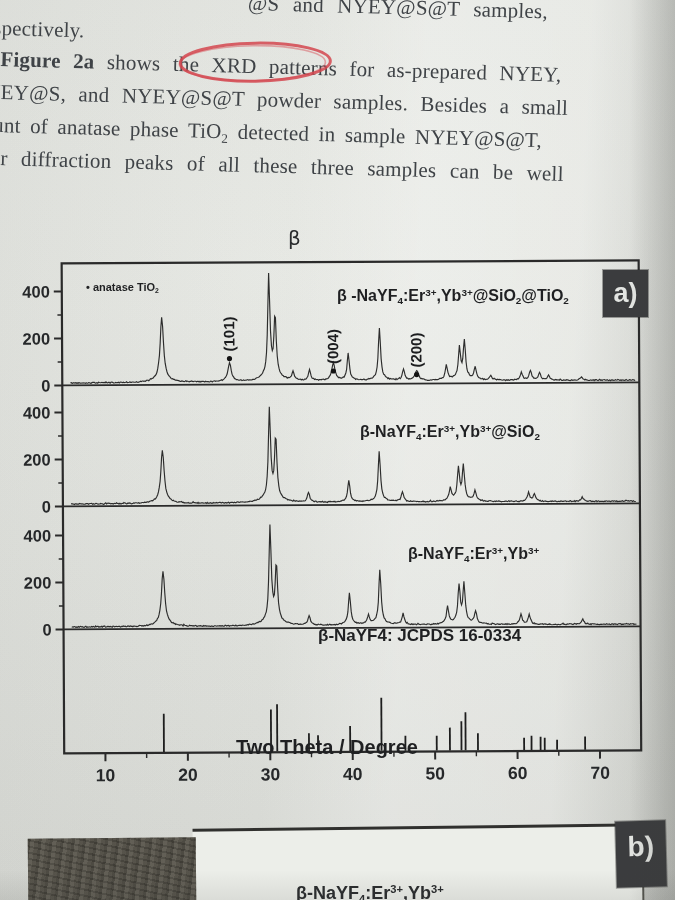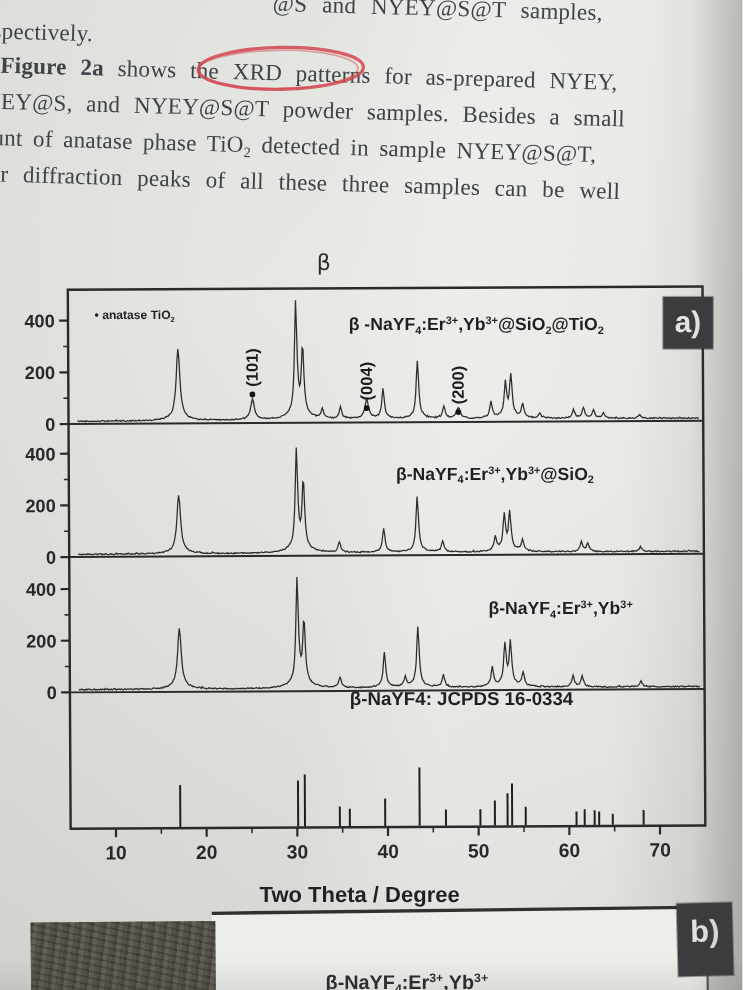--- a/index.html
+++ b/index.html
@@ -149,25 +149,25 @@
       <line x1="476.7914285714286" y1="751" x2="476.7914285714286" y2="734.04" stroke="#1e1e1e" stroke-width="1.8"></line>
       <line x1="522.9514285714286" y1="751" x2="522.9514285714286" y2="738.81" stroke="#1e1e1e" stroke-width="1.8"></line>
       <line x1="530.37" y1="751" x2="530.37" y2="736.69" stroke="#1e1e1e" stroke-width="1.8"></line>
       <line x1="539.4371428571428" y1="751" x2="539.4371428571428" y2="737.75" stroke="#1e1e1e" stroke-width="1.8"></line>
       <line x1="543.5585714285714" y1="751" x2="543.5585714285714" y2="738.81" stroke="#1e1e1e" stroke-width="1.8"></line>
       <line x1="555.9228571428571" y1="751" x2="555.9228571428571" y2="740.93" stroke="#1e1e1e" stroke-width="1.8"></line>
       <line x1="583.9485714285714" y1="751" x2="583.9485714285714" y2="737.75" stroke="#1e1e1e" stroke-width="1.8"></line>
     </svg>
 
   <div class="fig-label" style="left:86px;top:270px;font-size:11px;margin-top:11px;">• anatase TiO<sub>2</sub></div>
-  <div class="fig-label" style="left:317px;top:287px;font-size:16px;">β -NaYF<sub>4</sub>:Er<sup>3+</sup>,Yb<sup>3+</sup>@SiO<sub>2</sub>@TiO<sub>2</sub></div>
+  <div class="fig-label" style="left:337px;top:287px;font-size:16px;">β -NaYF<sub>4</sub>:Er<sup>3+</sup>,Yb<sup>3+</sup>@SiO<sub>2</sub>@TiO<sub>2</sub></div>
   <div class="fig-label" style="left:360px;top:423px;font-size:16px;">β-NaYF<sub>4</sub>:Er<sup>3+</sup>,Yb<sup>3+</sup>@SiO<sub>2</sub></div>
-  <div class="fig-label" style="left:408px;top:545px;font-size:16px;margin-left:36px;">β-NaYF<sub>4</sub>:Er<sup>3+</sup>,Yb<sup>3+</sup></div>
+  <div class="fig-label" style="left:408px;top:545px;font-size:16px;">β-NaYF<sub>4</sub>:Er<sup>3+</sup>,Yb<sup>3+</sup></div>
   <div class="fig-label" style="left:318px;top:626px;font-size:17px;">β-NaYF4: JCPDS 16-0334</div>
-  <div class="fig-label" style="left:236px;top:803px;font-size:20px;">Two Theta / Degree</div>
+  <div class="fig-label" style="left:236px;top:736px;font-size:20px;">Two Theta / Degree</div>
 
   <div class="corner-tag" id="tag-a">a)</div>
 
   <div class="b-whitebox"></div>
   <div class="b-darkimg"></div>
   <div class="corner-tag" id="tag-b">b)</div>
   <div class="b-partial-label">β-NaYF<sub>4</sub>:Er<sup>3+</sup>,Yb<sup>3+</sup></div>
 
   <div class="shade-right"></div>
   <div class="shade-bottom"></div>

